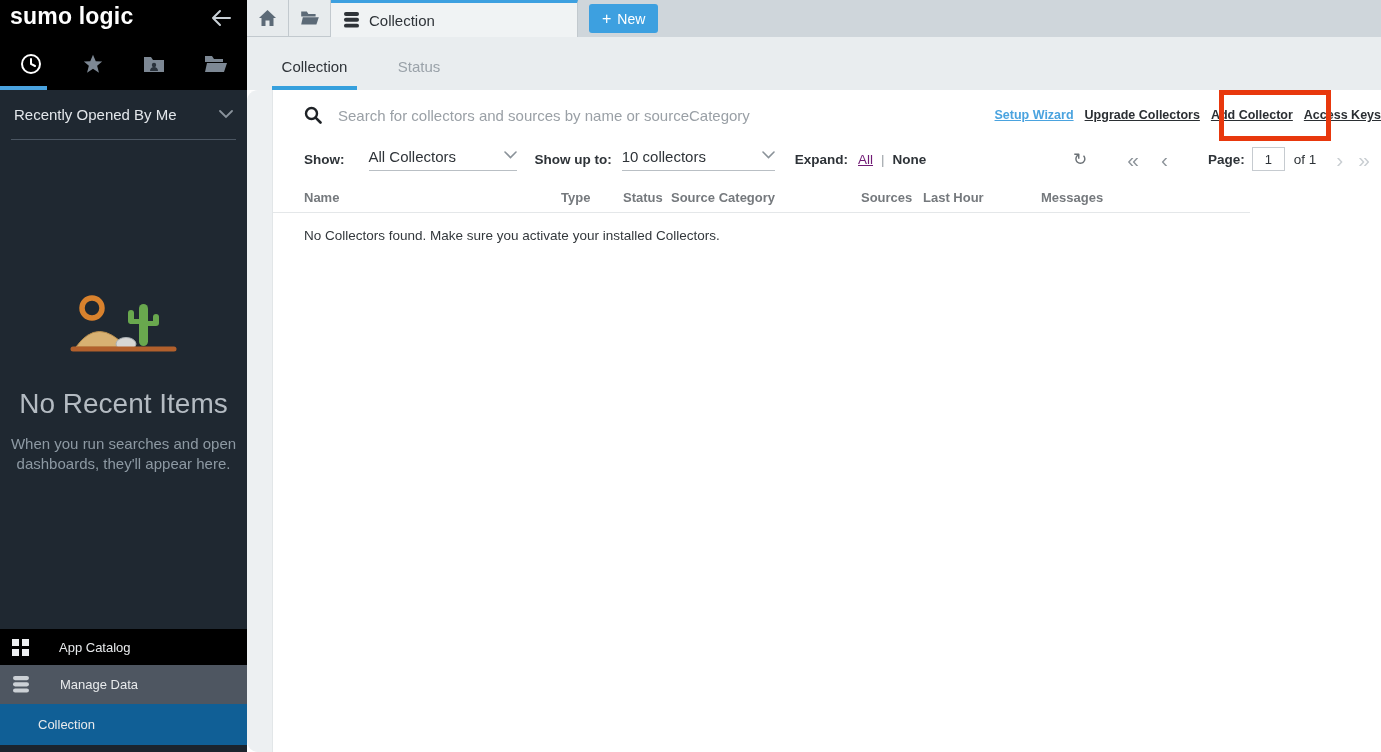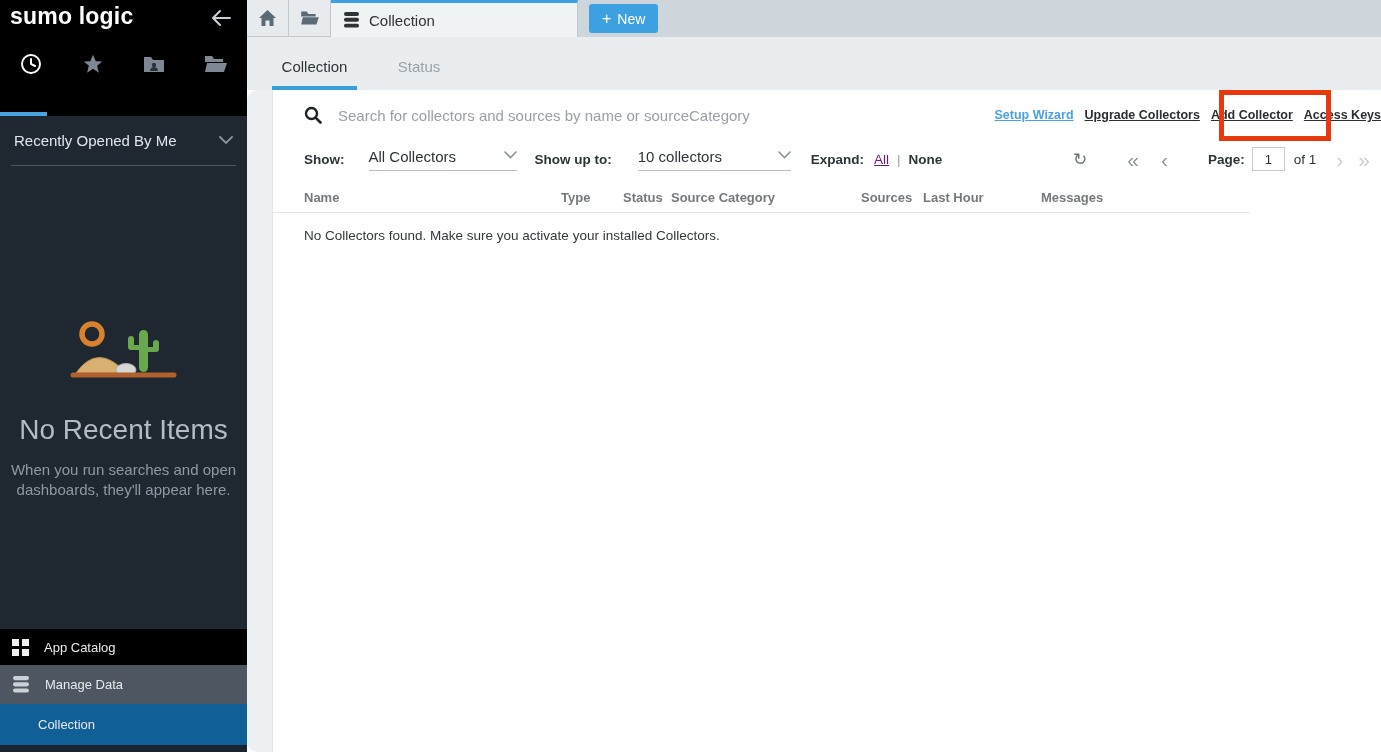--- a/index.html
+++ b/index.html
@@ -3,40 +3,40 @@
 <meta charset="utf-8">
 <style>
   * { margin:0; padding:0; box-sizing:border-box; }
   html,body { width:1381px; height:752px; overflow:hidden; background:#fff;
     font-family:"Liberation Sans","DejaVu Sans",sans-serif; }
   body { position:relative; }
 
   
   .sidebar { position:absolute; left:0; top:0; width:247px; height:752px;
     background:#1f2831; display:flex; flex-direction:column; }
-  .sb-header { height:116px; background:#000; position:relative; flex:none; }
+  .sb-header { height:90px; background:#000; position:relative; flex:none; }
   .logo { position:absolute; left:10px; top:3px; color:#fff; font-size:23px;
     font-weight:bold; letter-spacing:.2px; }
   .back-arrow { position:absolute; right:15px; top:8px; color:#c9d0d6; cursor:pointer; }
   .sb-icons { position:absolute; left:0; right:0; top:48px; height:32px;
     display:flex; align-items:center; }
   .sb-icon-cell { flex:1; display:flex; justify-content:center; align-items:center; cursor:pointer; }
   .sb-indicator { position:absolute; left:0; bottom:0; width:47px; height:4px; background:#4aa3df; }
 
   .recently { height:50px; flex:none; display:flex; align-items:center;
     margin:0 11px; border-bottom:1px solid #4b5662; padding:0 3px; cursor:pointer; }
   .recently-label { color:#e2e6ea; font-size:15px; }
   .recently-chevron { margin-left:auto; color:#8a939c; }
 
   .sb-empty { margin-top:150px; text-align:center; flex:none; }
   .sb-empty-title { margin-top:32px; font-size:28px; color:#b4bbc2; font-weight:400; }
   .sb-empty-desc { margin-top:14px; font-size:15px; color:#8d99a3; line-height:1.35; }
 
   .sb-menu { margin-top:auto; flex:none; }
-  .menu-item { display:flex; align-items:center; padding-left:12px; gap:15px;
+  .menu-item { display:flex; align-items:center; padding-left:12px; gap:30px;
     color:#e8eaec; font-size:13px; cursor:pointer; }
   .mi-appcatalog { height:36px; background:#000; }
   .mi-managedata { height:39px; background:#4e5661; }
   .mi-collection { height:41px; background:#105f96; padding-left:38px; }
   .sb-sliver { height:7px; background:#1b242e; }
 
   
   .main { position:absolute; left:247px; top:0; width:1134px; height:752px;
     display:flex; flex-direction:column; }
 
@@ -75,21 +75,21 @@
   .links a { color:#2b2f33; text-decoration:underline; cursor:pointer; }
   .links a.blue { color:#4aa3df; }
 
   .filter-row { height:38px; display:flex; align-items:center; padding-left:31px;
     font-size:13.5px; color:#2e3338; }
   .flabel { font-weight:600; }
   .dropdown { display:flex; align-items:flex-start; justify-content:space-between;
     border-bottom:1px solid #b9bfc4; padding-bottom:5px; margin-left:24px;
     font-size:15px; color:#2e3338; cursor:pointer; }
   .dd-show { width:148px; }
-  .dd-count { width:153px; margin-left:26px; }
+  .dd-count { width:153px; margin-left:10px; }
   .dd-chevron { color:#8a9299; margin-top:3px; }
   .ml18 { margin-left:18px; }
   .ml20 { margin-left:20px; }
   .expand-all { margin-left:10px; color:#701a75; text-decoration:underline; cursor:pointer; }
   .expand-sep { margin:0 8px; color:#9aa0a5; }
   .expand-none { color:#2e3338; font-weight:600; cursor:pointer; }
 
   .pager { margin-left:auto; display:flex; align-items:center; padding-right:11px; }
   .refresh { font-size:17px; color:#6b7176; cursor:pointer; }
   .pg-first { margin-left:40px; } .pg-prev { margin-left:22px; }

